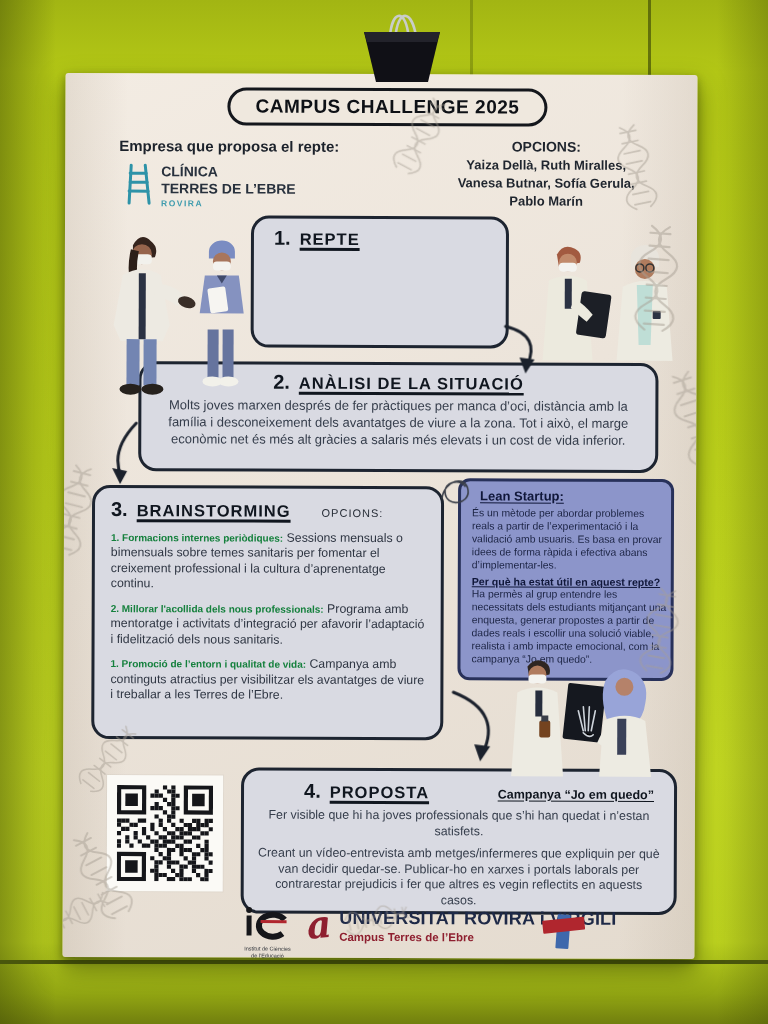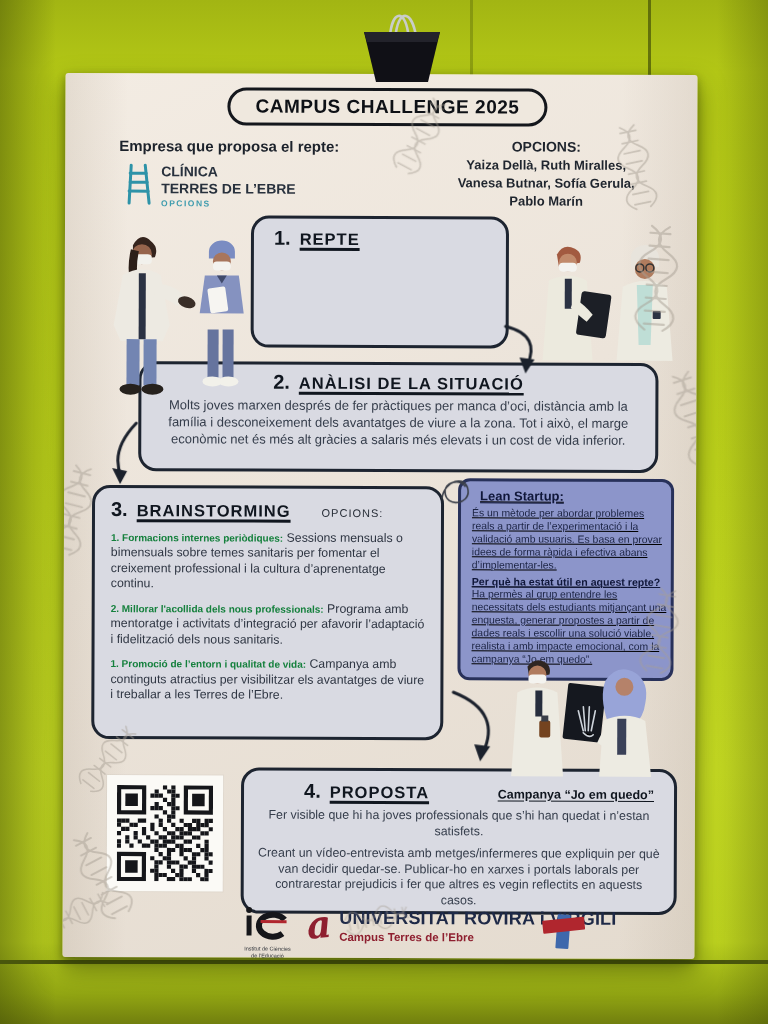--- a/index.html
+++ b/index.html
@@ -56,21 +56,21 @@
   #box2{left:74px;top:288px;width:520px;height:110px;padding:6px 16px 0 16px;z-index:3;}
   #box2 .sec-head{justify-content:center;}
   #box2 .sec-body{font-size:13px;line-height:1.32;margin-top:3px;}
   
   #box3{left:28px;top:412px;width:352px;height:254px;padding:10px 12px 0 16px;z-index:3;}
   #box3 .opcions{font-weight:normal;font-size:11px;letter-spacing:1px;color:#272d37;margin-left:22px;}
   .bs-item{font-size:12.3px;line-height:1.26;color:#2e3542;margin-top:9px;text-align:left;}
   .bs-item b{color:#15803d;font-size:10px;}
   
   #lean{position:absolute;left:394px;top:404px;width:216px;height:202px;box-sizing:border-box;
-    background:#8c95ca;border:3px solid #28315a;border-radius:12px;padding:7px 3px 0 11px;z-index:3;text-decoration:underline;}
+    background:#8c95ca;border:3px solid #28315a;border-radius:12px;padding:7px 3px 0 11px;z-index:3;}
   #lean .lt{font-weight:bold;font-size:13px;color:#10173a;text-decoration:underline;text-underline-offset:2px;margin-left:8px;}
   #lean .lb{font-size:10.4px;line-height:1.24;color:#1b2343;margin-top:4px;}
   #lean .lq{font-weight:bold;font-size:10.6px;color:#10173a;text-decoration:underline;margin-top:4px;}
   
   #box4{left:178px;top:694px;width:436px;height:146px;padding:9px 14px 0 14px;z-index:3;}
   #box4 .hrow{display:flex;align-items:baseline;}
   #box4 .sec-head{margin-left:46px;}
   #box4 .campaign{margin-left:auto;margin-right:6px;font-weight:bold;font-size:12.5px;color:#10161f;text-decoration:underline;text-underline-offset:2px;}
   #box4 .sec-body{font-size:12.4px;line-height:1.25;}
   #box4 .b1{margin-top:5px;}
@@ -115,21 +115,21 @@
         <path d="M8 2 L6 40"></path>
           <path d="M22 2 L26 40"></path>
         <path d="M7 10 H23"></path>
           <path d="M7 19 H24"></path>
           <path d="M6 28 H25"></path>
       </g>
     </svg>
     <div>
       <div class="t1">CLÍNICA</div>
       <div class="t1">TERRES DE L’EBRE</div>
-      <div class="t3">OPCIONS</div>
+      <div class="t3">ROVIRA</div>
     </div>
   </div>
 
   <div id="authors">
     <div class="lbl">OPCIONS:</div>
     <div class="ln">Yaiza Dellà, Ruth Miralles,</div>
     <div class="ln">Vanesa Butnar, Sofía Gerula,</div>
     <div class="ln">Pablo Marín</div>
   </div>
 

